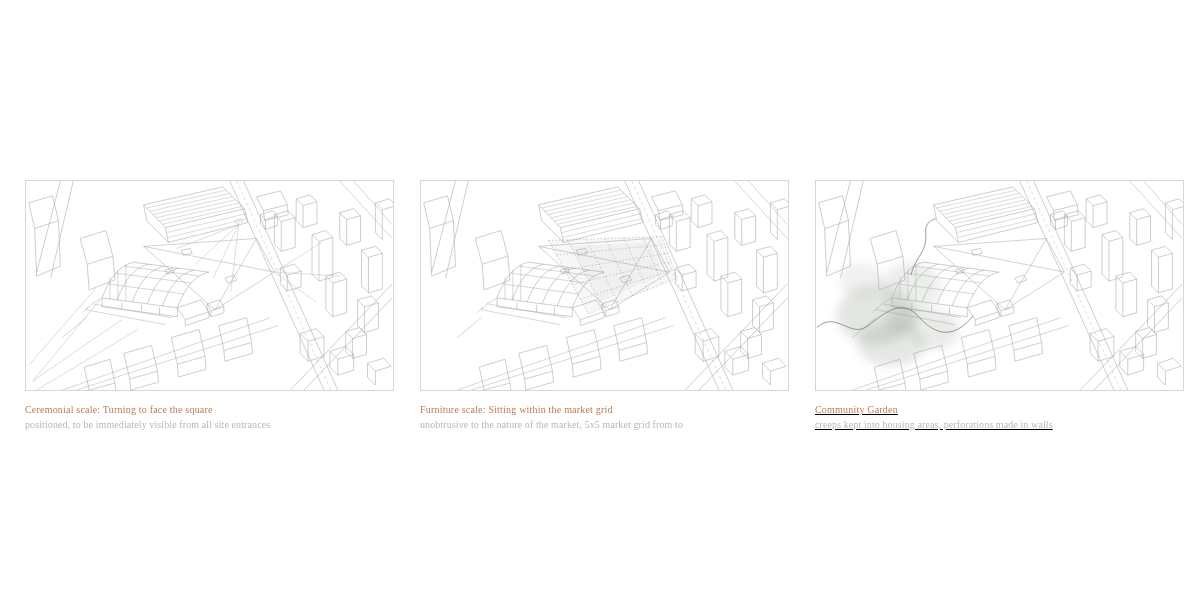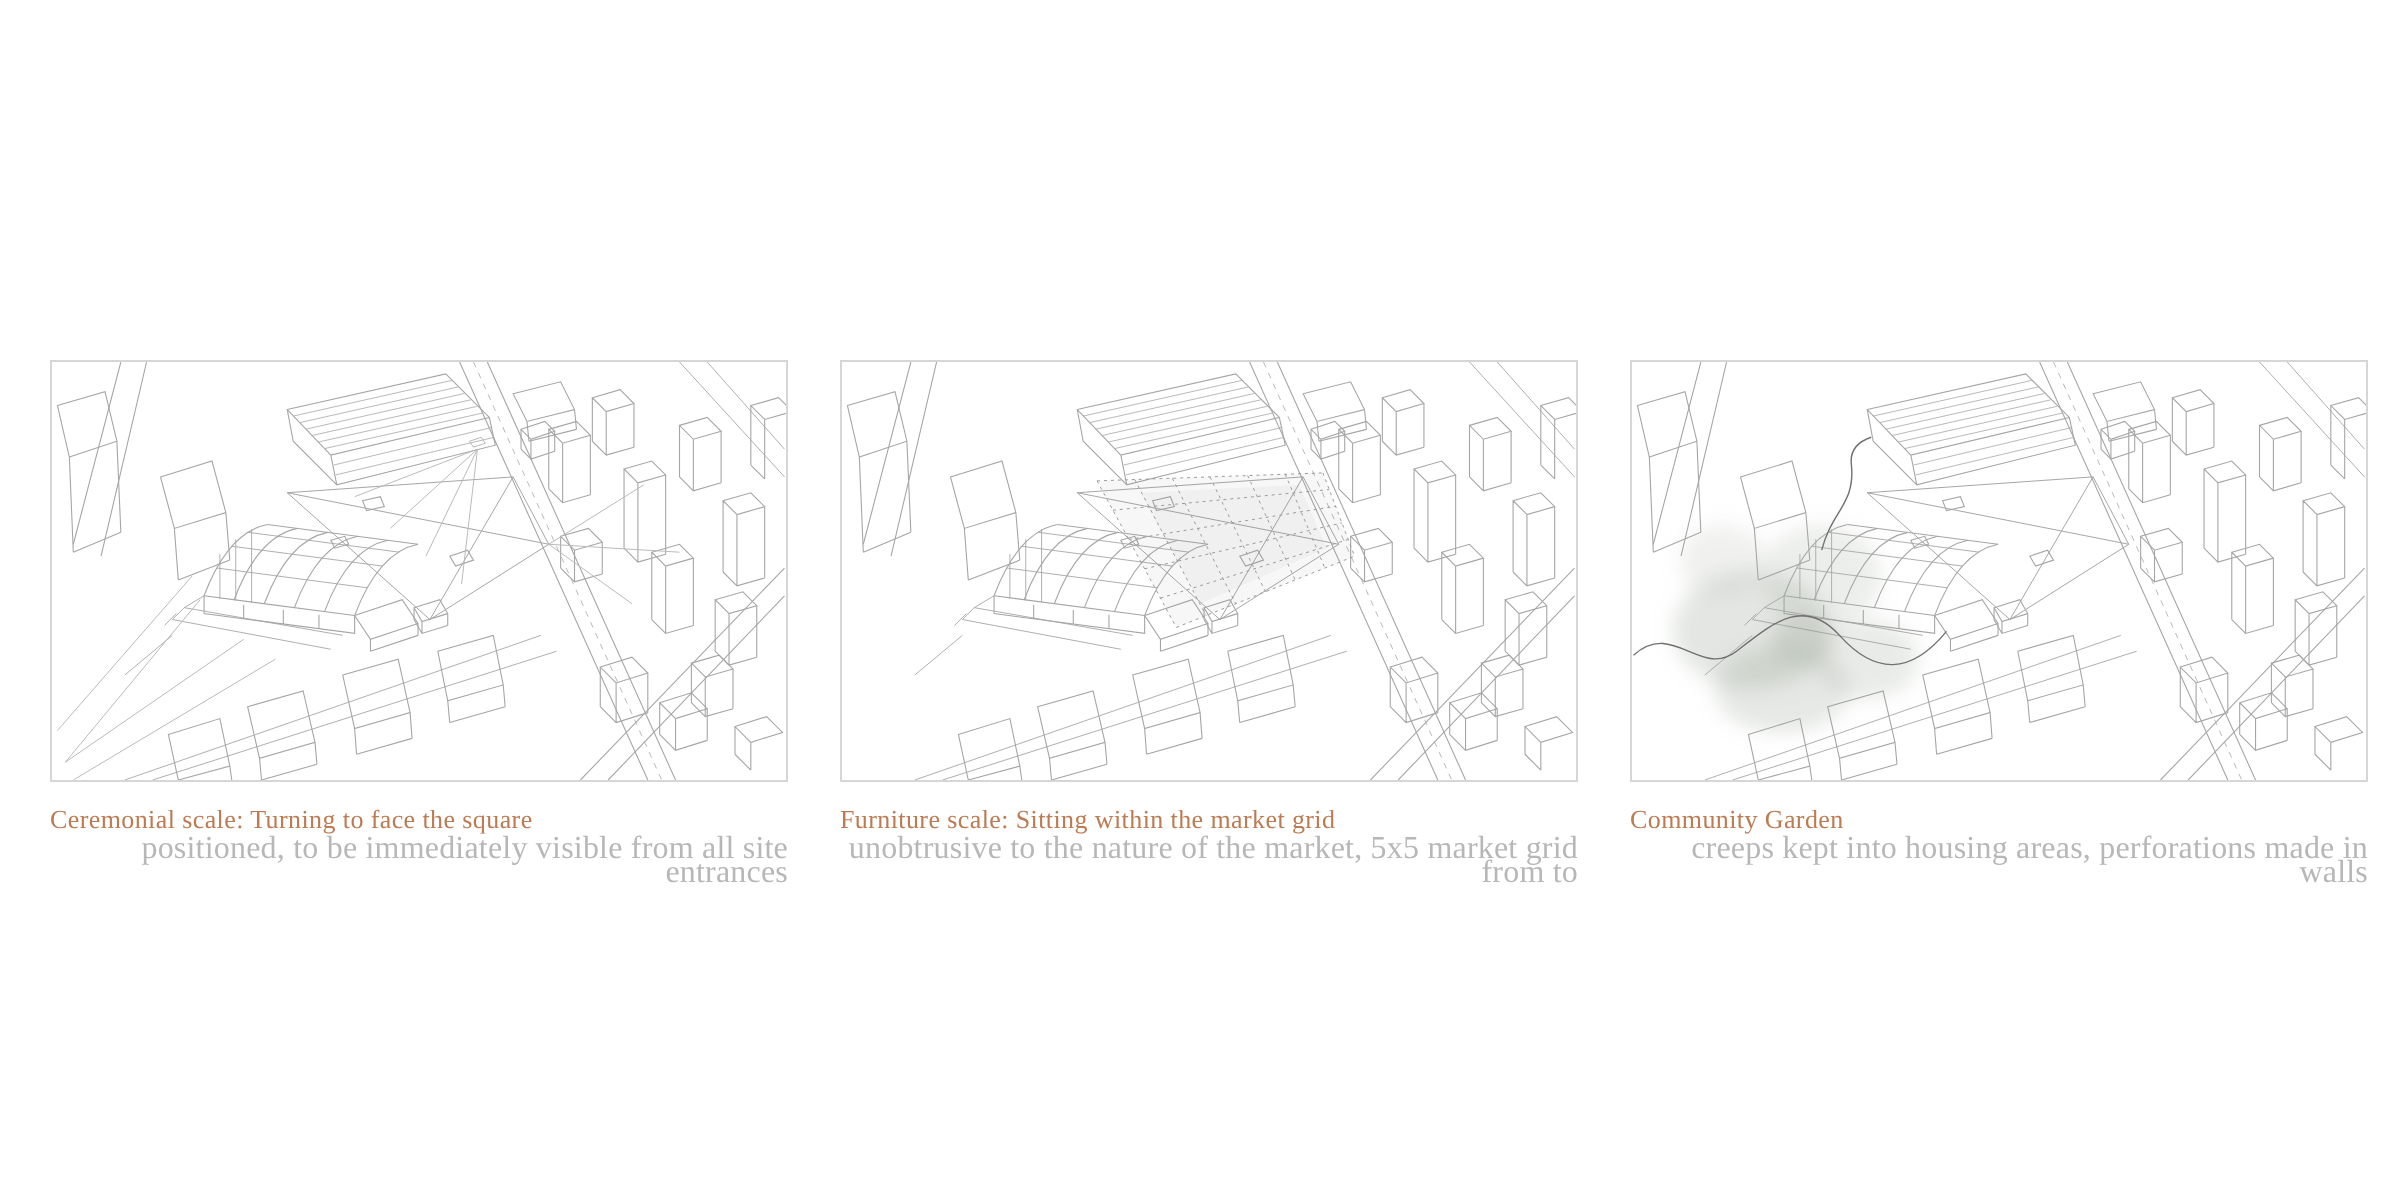--- a/index.html
+++ b/index.html
@@ -3,33 +3,33 @@
 <meta charset="utf-8">
 <style>
   html,body{margin:0;padding:0;}
   body{
     width:1200px;height:599px;background:#ffffff;position:relative;overflow:hidden;
     font-family:"Liberation Serif","DejaVu Serif",serif;
   }
   .panel{position:absolute;top:180px;width:369px;margin:0;}
   .panel-1{left:25px;}
   .panel-2{left:420px;}
-  .panel-3{left:815px;}
+  .panel-3{left:815px;text-decoration:underline;}
   .frame{
     width:369px;height:211px;border:1px solid #d6d6d6;box-sizing:border-box;
     background:#ffffff;overflow:hidden;
   }
   .frame svg{display:block;width:100%;height:100%;}
   figcaption{padding:0;margin:0;}
   .caption-title{
-    margin-top:12px;font-size:13px;line-height:14px;color:#bc7b53;
+    margin-top:12px;font-size:10px;line-height:14px;color:#bc7b53;
     letter-spacing:.2px;font-weight:normal;
   }
   .caption-sub{
-    margin-top:2px;font-size:16px;line-height:12px;color:#b7b7b7;letter-spacing:.1px;text-align:right;
+    margin-top:2px;font-size:10px;line-height:12px;color:#b7b7b7;letter-spacing:.1px;
   }
 </style>
 </head>
 <body>
 
 <figure class="panel panel-1">
   <div class="frame">
     <svg viewBox="0 0 369 211">
       <defs>
         <filter id="gblur" x="-60%" y="-60%" width="220%" height="220%">

